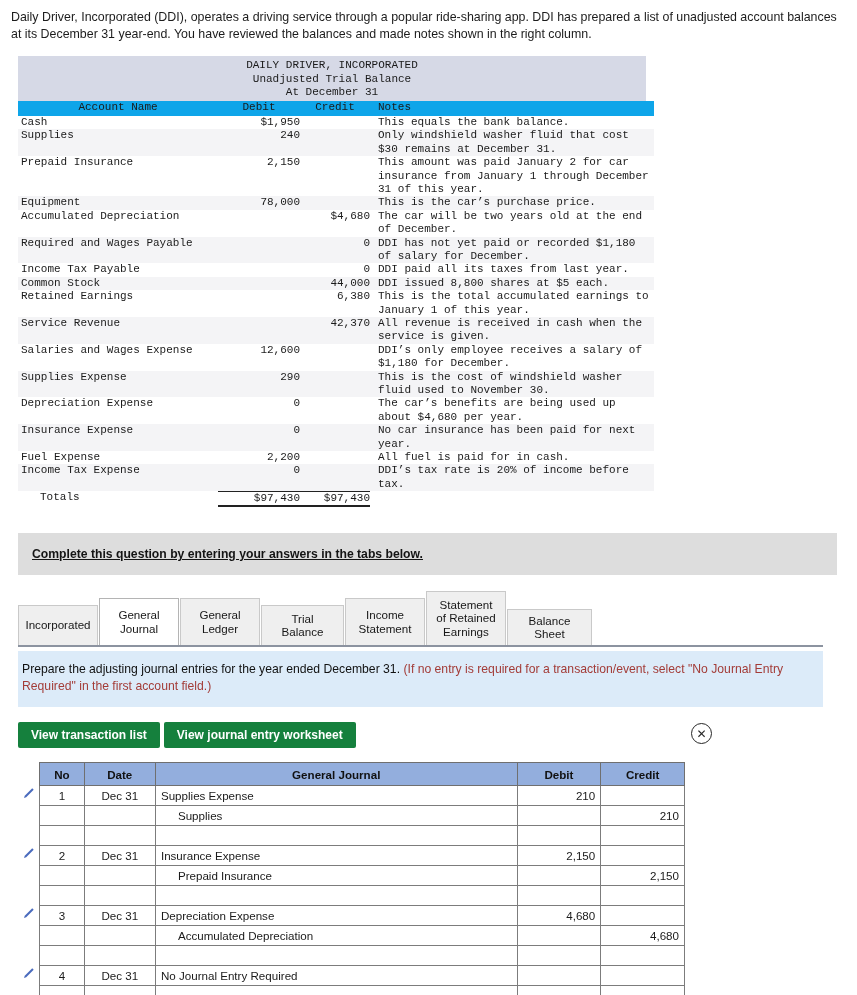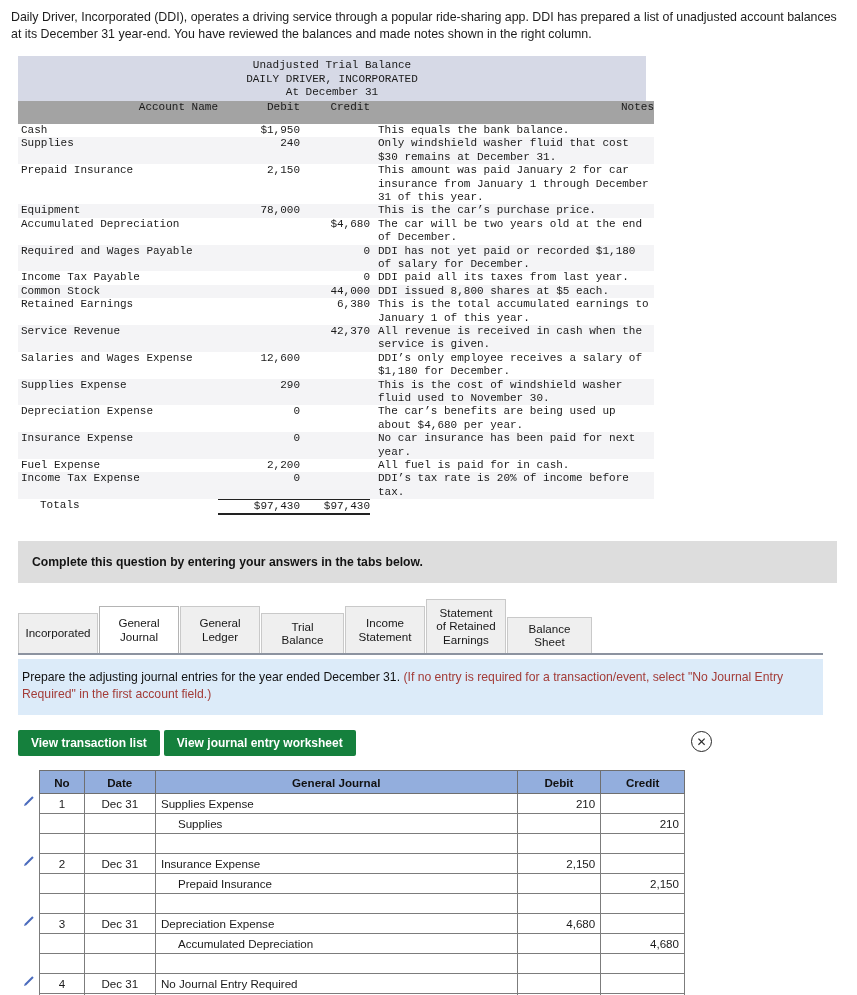--- a/index.html
+++ b/index.html
@@ -47,23 +47,22 @@
     border-collapse: collapse;
     table-layout: fixed;
   }
   table.tb td, table.tb th {
     padding: 0;
     vertical-align: top;
     line-height: 13.4px;
     font-weight: normal;
   }
   table.tb tr.colhead td {
-    background: #a3a3a3;
-    padding-bottom: 10px;
-    text-align: right;
+    background: #0ea5e9;
+    padding-bottom: 2px;
   }
   .c-acct { width: 200px; padding-left: 3px !important; }
   .c-deb  { width: 82px;  text-align: right; }
   .c-cre  { width: 70px;  text-align: right; }
   .c-note { width: 276px; padding-left: 8px !important; }
   .colhead .c-acct { text-align: center; padding-left: 0 !important; }
   .colhead .c-deb  { text-align: center; }
   .colhead .c-cre  { text-align: center; }
   .colhead .c-note { text-align: left; }
   tr.alt td { background: #f4f4f6; }
@@ -75,20 +74,21 @@
 
   
   .complete-band {
     margin: 26px 0 0 18px;
     width: 805px;
     background: #dddddd;
     padding: 14px 0 14px 14px;
     font-size: 12.2px;
     font-weight: bold;
     color: #141414;
+    text-decoration: underline;
   }
 
   
   .tabs {
     margin: 16px 0 0 18px;
     display: flex;
     align-items: flex-end;
     width: 805px;
     border-bottom: 2px solid #8c93a0;
   }
@@ -218,22 +218,22 @@
     cursor: pointer;
   }
 </style>
 </head>
 <body>
 
 <div class="intro">Daily Driver, Incorporated (DDI), operates a driving service through a popular ride-sharing app. DDI has prepared a list of unadjusted account balances at its December 31 year-end. You have reviewed the balances and made notes shown in the right column.</div>
 
 <div class="tb-wrap">
   <div class="tb-head">
+    <div>DAILY DRIVER, INCORPORATED</div>
     <div>Unadjusted Trial Balance</div>
-    <div>DAILY DRIVER, INCORPORATED</div>
     <div>At December 31</div>
   </div>
   <table class="tb">
     <tbody id="tb-body">
       <tr class="colhead">
         <td class="c-acct">Account Name</td>
         <td class="c-deb">Debit</td>
         <td class="c-cre">Credit</td>
         <td class="c-note">Notes</td>
       </tr>

